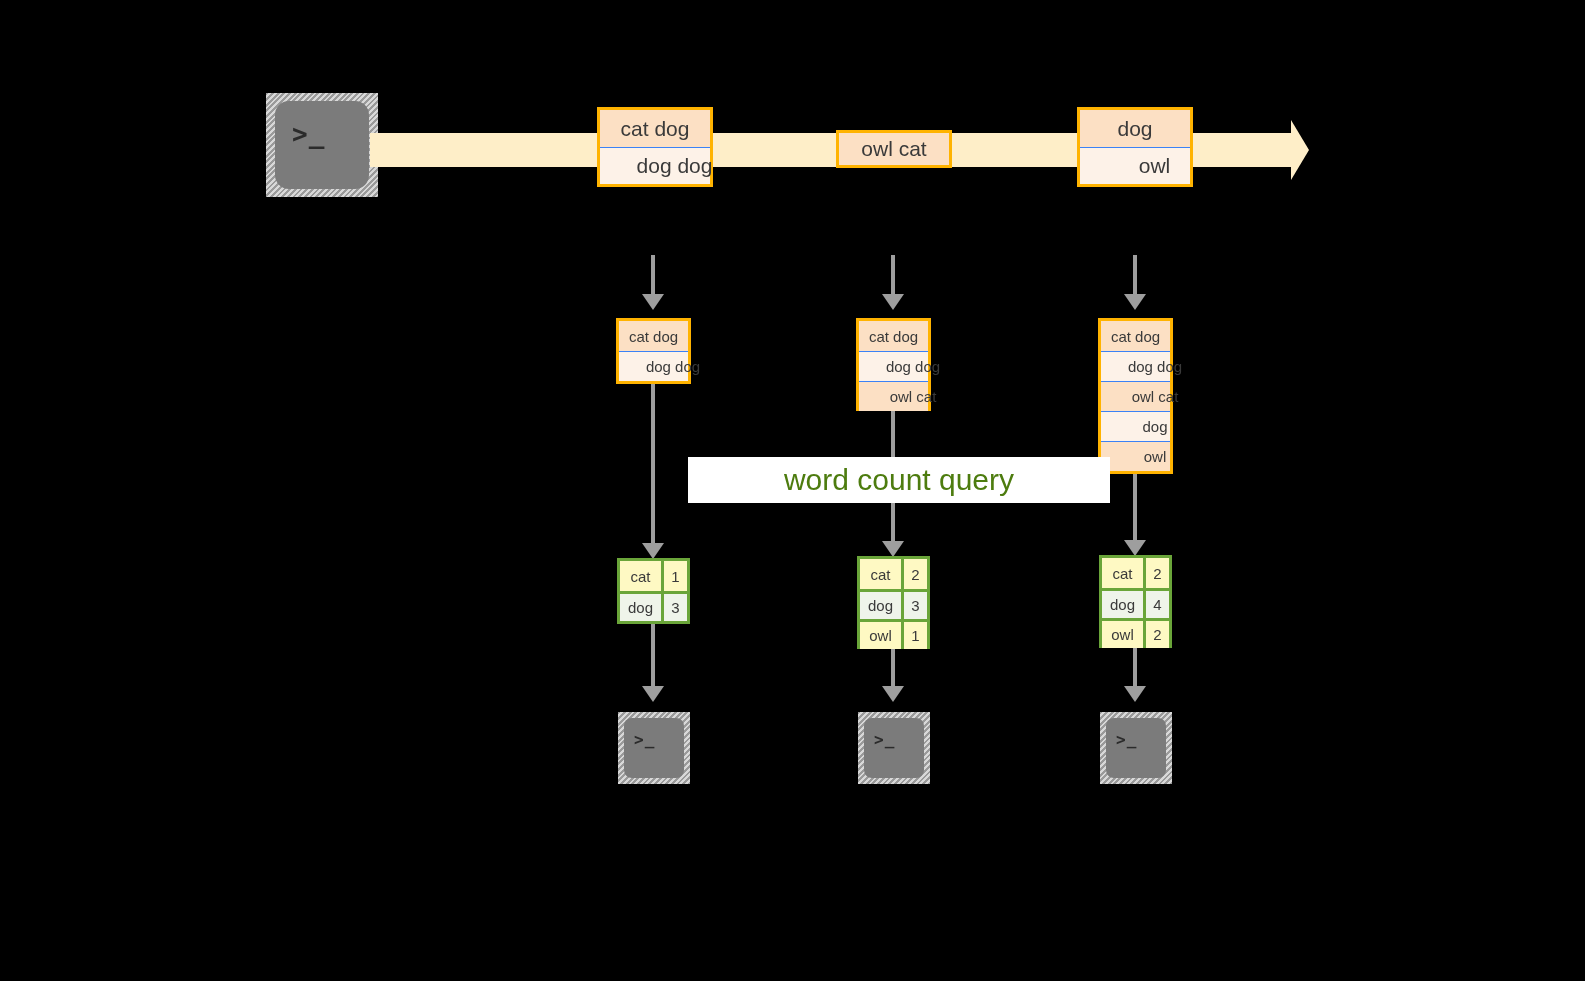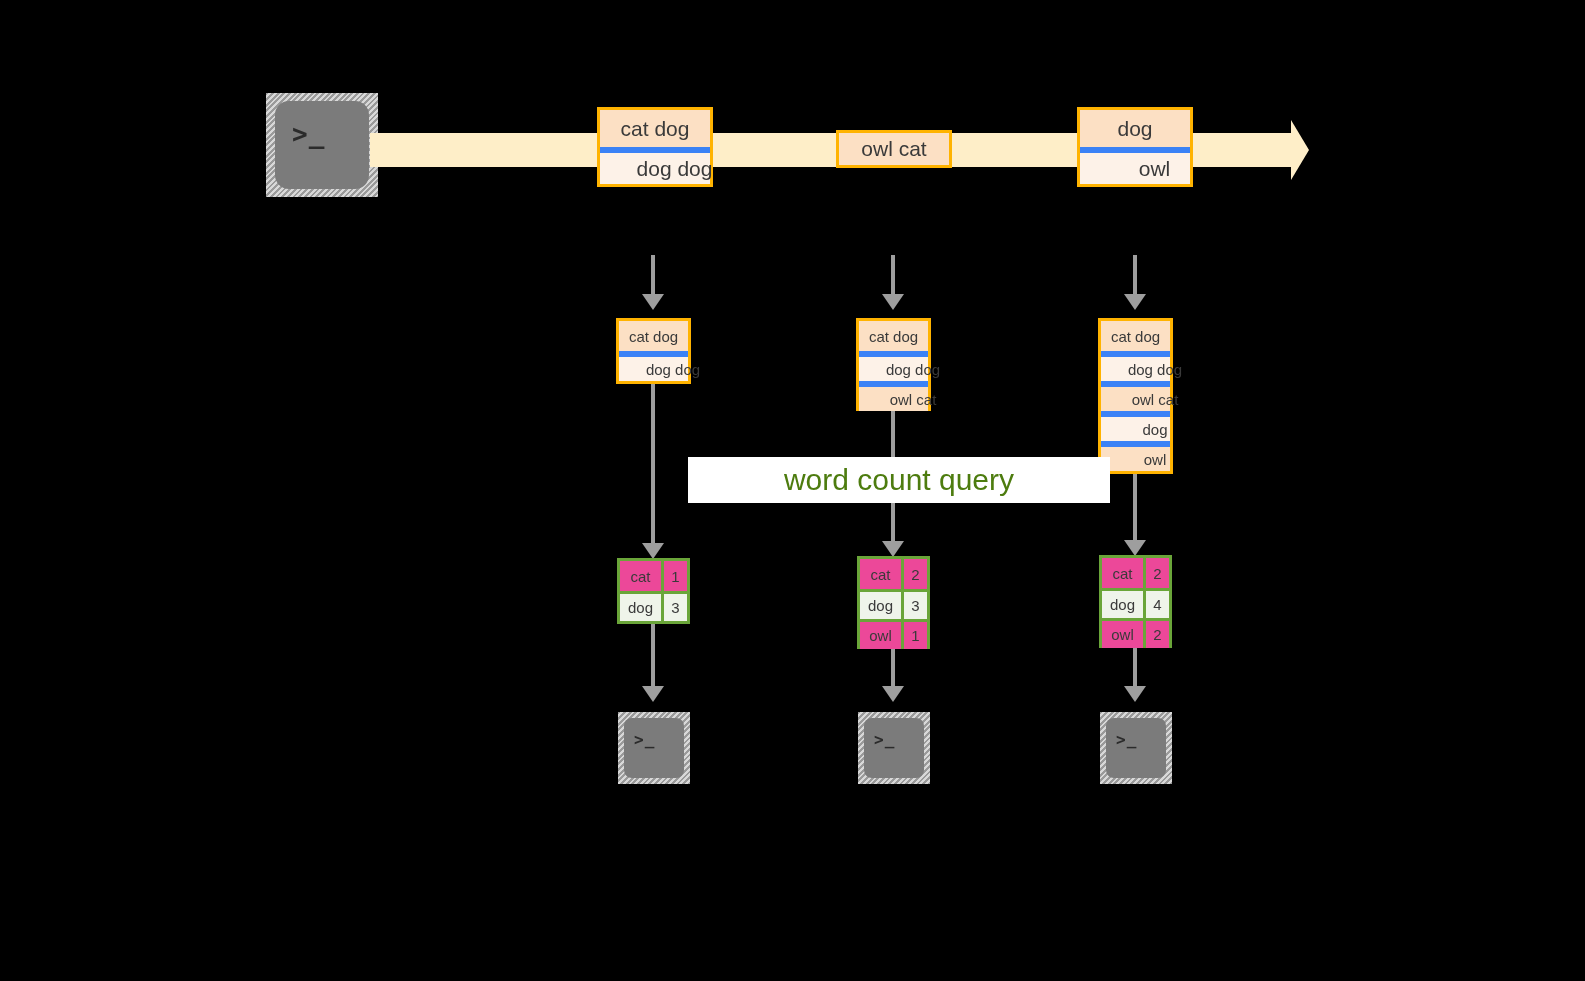--- a/index.html
+++ b/index.html
@@ -64,21 +64,21 @@
   .msgrow {
     box-sizing: border-box;
     display: flex;
     align-items: center;
     justify-content: center;
     color: #3a3a3a;
     white-space: nowrap;
   }
   .msgrow.dark  { background: #fce0c4; }
   .msgrow.light { background: #fdf2e8; }
-  .msgrow + .msgrow { border-top: 6px solid #3b82f6; padding-left: 39px; }
+  .msgrow + .msgrow { border-top: 1px solid #3b82f6; padding-left: 39px; }
 
   
   .restable {
     position: absolute;
     box-sizing: border-box;
     border: 3px solid #6aa539;
     background: #eaf2e0;
   }
   .resrow {
     display: flex;
@@ -87,21 +87,21 @@
   .resrow + .resrow { border-top: 3px solid #6aa539; }
   .rescell {
     box-sizing: border-box;
     display: flex;
     align-items: center;
     justify-content: center;
     color: #3a3a3a;
     white-space: nowrap;
   }
   .rescell.key { border-right: 3px solid #6aa539; }
-  .resrow.dark  .rescell { background: #ec4899; }
+  .resrow.dark  .rescell { background: #fef9c3; }
   .resrow.light .rescell { background: #eff4ea; }
 
   
   .vline {
     position: absolute;
     background: #9e9e9e;
     width: 4px;
   }
   .vdash {
     position: absolute;

